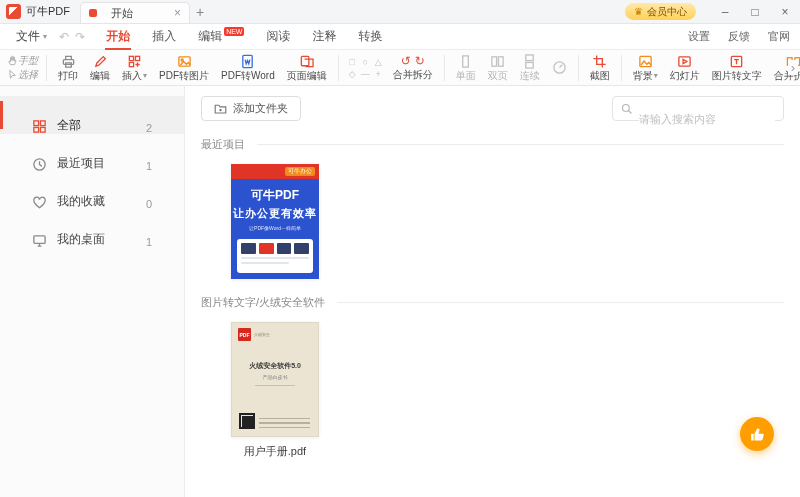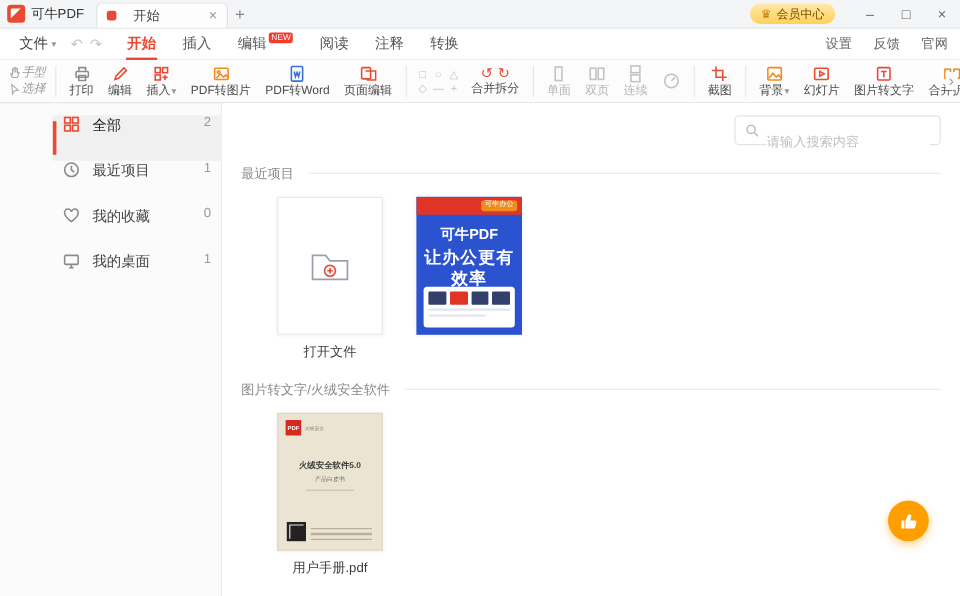--- a/index.html
+++ b/index.html
@@ -62,22 +62,22 @@
   .tbtn.dim svg{ stroke:#c2c2c2; }
   .shape-grid{ display:grid; grid-template-columns:repeat(3,13px); grid-template-rows:12px 12px;
     color:#c0c0c0; font-size:9px; text-align:center; line-height:12px; padding:0 2px; }
   .rot-icons{ display:flex; gap:4px; color:var(--accent); font-size:12px; line-height:13px; }
   .more-arrow{ position:absolute; right:2px; top:10px; color:#999; font-size:13px; cursor:pointer;
     background:#fcfcfc; padding:0 3px; }
 
   
   .content{ flex:1; display:flex; min-height:0; }
   .sidebar{ width:185px; background:#fbfbfb; border-right:1px solid #ececec; padding-top:10px; flex:0 0 auto; }
-  .sb-item{ position:relative; height:38px; display:flex; align-items:flex-start; gap:10px; padding:0 8px;
-    font-size:12px; color:#444; cursor:pointer;margin-left:44px; }
+  .sb-item{ position:relative; height:38px; display:flex; align-items:flex-end; gap:10px; padding:0 32px;
+    font-size:12px; color:#444; cursor:pointer; }
   .sb-item svg{ width:15px; height:15px; fill:none; stroke:#8a8a8a; stroke-width:1.4; }
   .sb-item .cnt{ margin-left:auto; color:#9a9a9a; font-size:11px; }
   .sb-item.active{ background:#f0f0f0; color:#222; }
   .sb-item.active svg{ stroke:var(--accent); }
   .sb-item.active::before{ content:""; position:absolute; left:0; top:5px; bottom:5px; width:3px; background:var(--accent); }
 
   .main{ flex:1; background:#fff; padding:10px 16px 0 16px; position:relative; overflow:hidden; }
   .top-row{ display:flex; align-items:center; }
   .add-folder{ display:flex; align-items:center; gap:6px; border:1px solid #ddd; border-radius:4px;
     background:#fff; padding:4px 12px; font-size:11px; color:#555; cursor:pointer; }
@@ -102,21 +102,21 @@
     box-shadow:0 1px 4px rgba(0,0,0,.07); display:flex; align-items:center; justify-content:center;
     position:relative; overflow:hidden; }
   .card .clabel{ margin-top:7px; font-size:11px; color:#3d3d3d; }
   .thumb.open svg{ width:40px; height:40px; fill:none; }
 
   
   .thumb.guide{ background:#2b52cf; border:none; display:block; }
   .g-top{ height:15px; background:#e03427; display:flex; align-items:center; justify-content:flex-end; padding:0 4px; }
   .g-corner{ font-size:6px; color:#fff; background:#f08c1e; border-radius:2px; padding:0 3px; line-height:9px; }
   .g-brand{ color:#fff; font-size:12px; font-weight:bold; text-align:center; margin-top:8px; }
-  .g-tag{ color:#fff; font-size:14px; font-weight:bold; text-align:center; margin-top:2px; letter-spacing:1px; }
+  .g-tag{ color:#fff; font-size:11px; font-weight:bold; text-align:center; margin-top:2px; letter-spacing:1px; }
   .g-sub{ color:rgba(255,255,255,.85); font-size:5px; text-align:center; margin-top:4px; }
   .g-panel{ position:absolute; left:6px; right:6px; bottom:6px; height:34px; background:#fff; border-radius:3px;
     padding:4px; }
   .g-panel .blocks{ display:flex; gap:3px; }
   .g-panel .blocks i{ display:block; width:16px; height:11px; background:#33406b; border-radius:1px; }
   .g-panel .blocks i:nth-child(2){ background:#e03427; }
   .g-panel .line{ height:2px; background:#e4e6ee; margin-top:3px; border-radius:1px; }
 
   
   .thumb.manual{ background:#ece4d3; border:1px solid #e0d8c6; display:block; }
@@ -386,45 +386,42 @@
             <rect x="2" y="3" width="12" height="8" rx="1"></rect>
             <path d="M6 14h4M8 11v3"></path>
           </svg>
         <span>我的桌面</span>
         <span class="cnt">1</span>
       </div>
     </aside>
 
     <main class="main">
       <div class="top-row">
+        <button class="add-folder">
+          <svg viewBox="0 0 16 16">
+              <path d="M1.5 4h4.5L7.5 6h7v7.5h-13z"></path>
+              <path d="M8 8.5v3M6.5 10h3"></path>
+            </svg>
+          <span>添加文件夹</span>
+        </button>
         <div class="search">
           <svg viewBox="0 0 16 16">
               <circle cx="6.5" cy="6.5" r="4.5"></circle>
               <path d="M10 10l4 4"></path>
             </svg>
           <input type="text" placeholder="请输入搜索内容" style="">
         </div>
       </div>
 
       <div class="sec-head">
         <span class="sec-title">最近项目</span>
         <span class="sec-line"></span>
       </div>
 
       <div class="cards">
-        <div class="card">
-          <div class="thumb open">
-            <svg viewBox="0 0 44 44">
-              <path d="M6 12h12l4 5h16v17H6z" stroke="#99a0ac" stroke-width="1.6" fill="none"></path>
-              <circle cx="22" cy="26" r="5" stroke="#e84a33" stroke-width="1.5" fill="none"></circle>
-              <path d="M22 23.5v5M19.5 26h5" stroke="#e84a33" stroke-width="1.5"></path>
-            </svg>
-          </div>
-          <div class="clabel">打开文件</div>
-        </div>
 
         <div class="card">
           <div class="thumb guide">
             <div class="g-top">
               <span class="g-corner">可牛办公</span>
             </div>
             <div class="g-brand">可牛PDF</div>
             <div class="g-tag">让办公更有效率</div>
             <div class="g-sub">让PDF像Word一样简单</div>
             <div class="g-panel">

